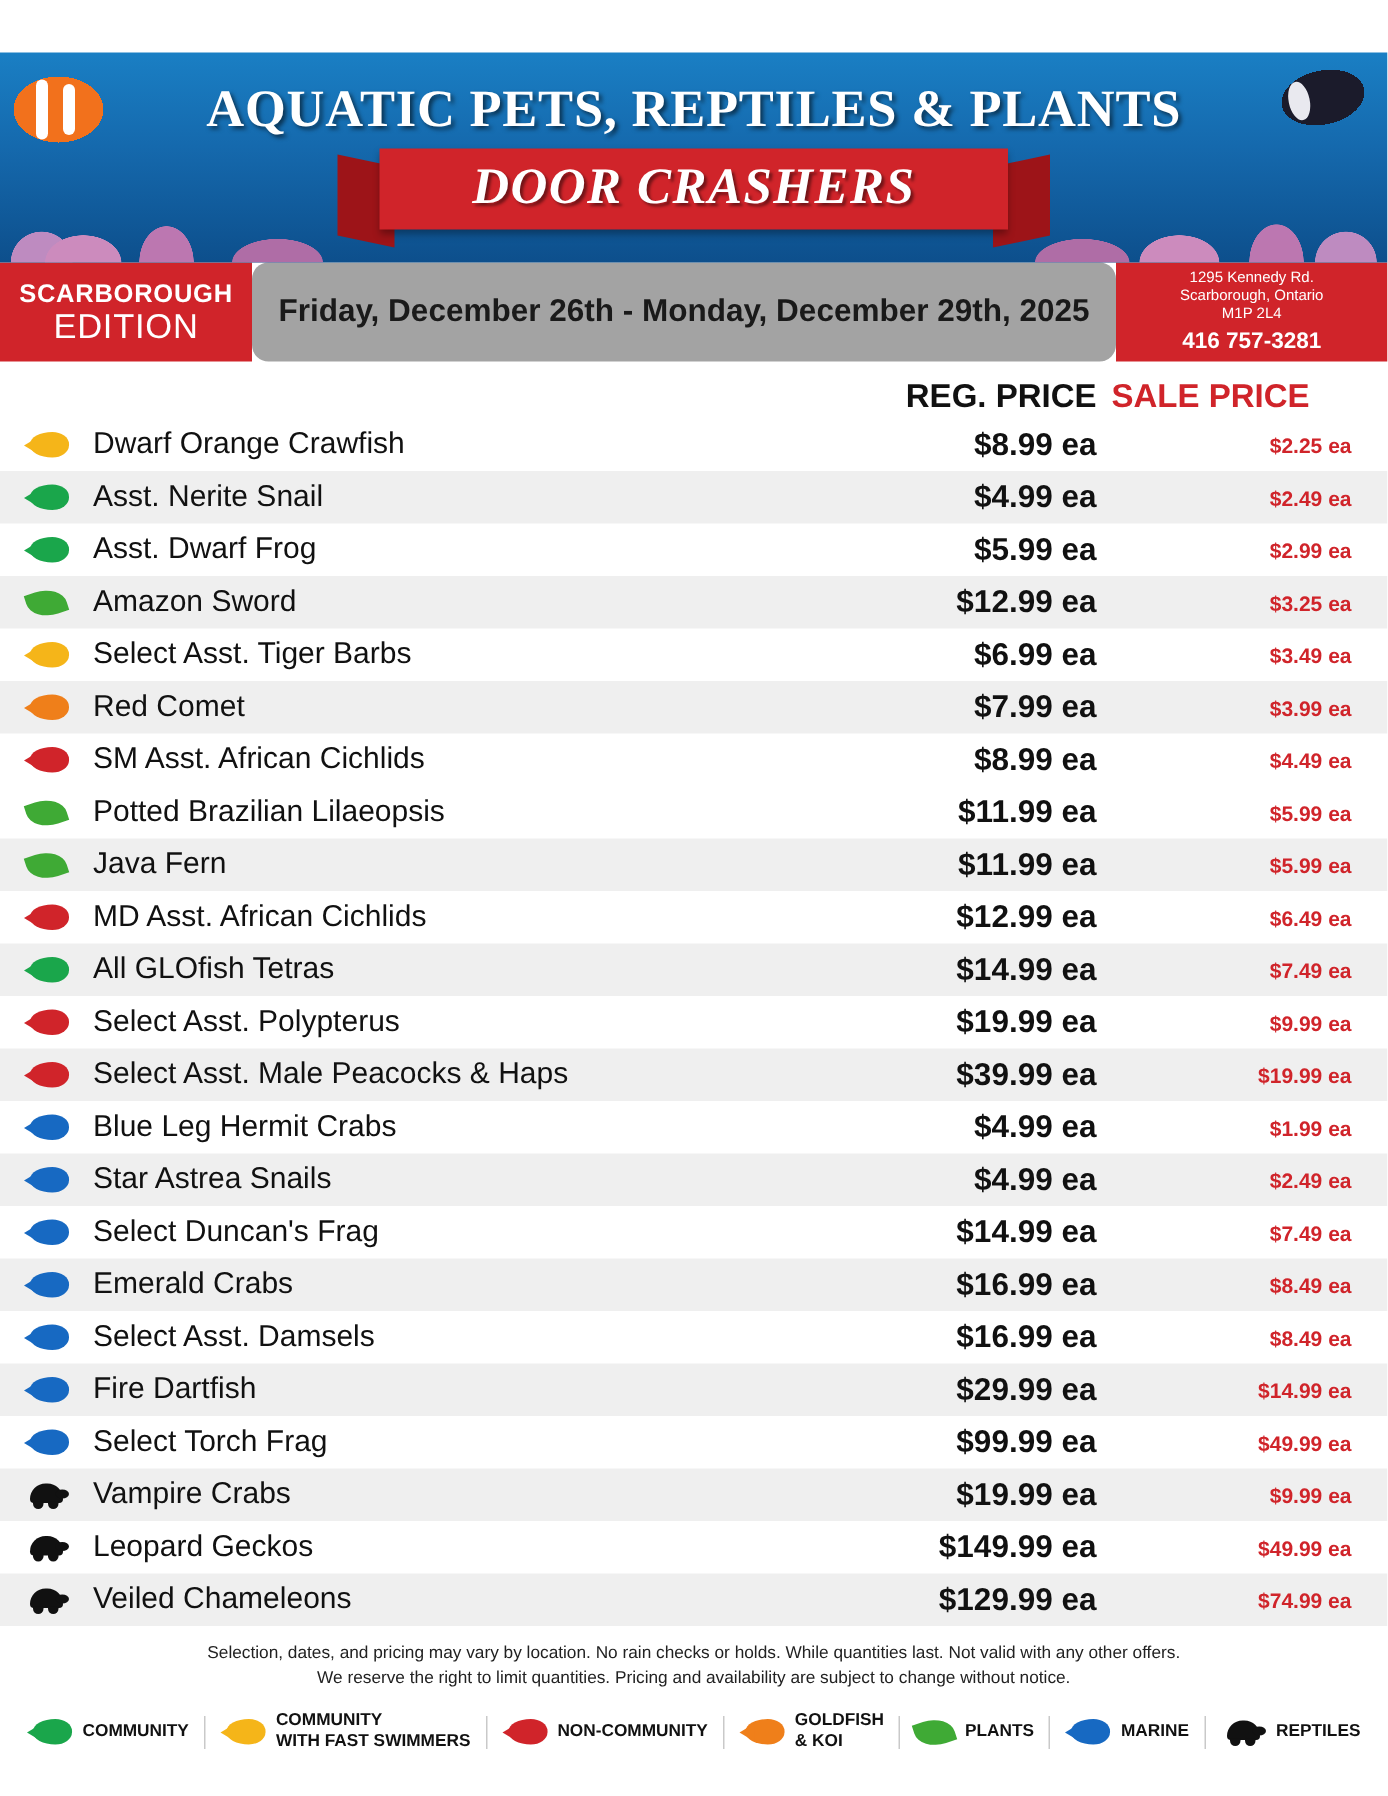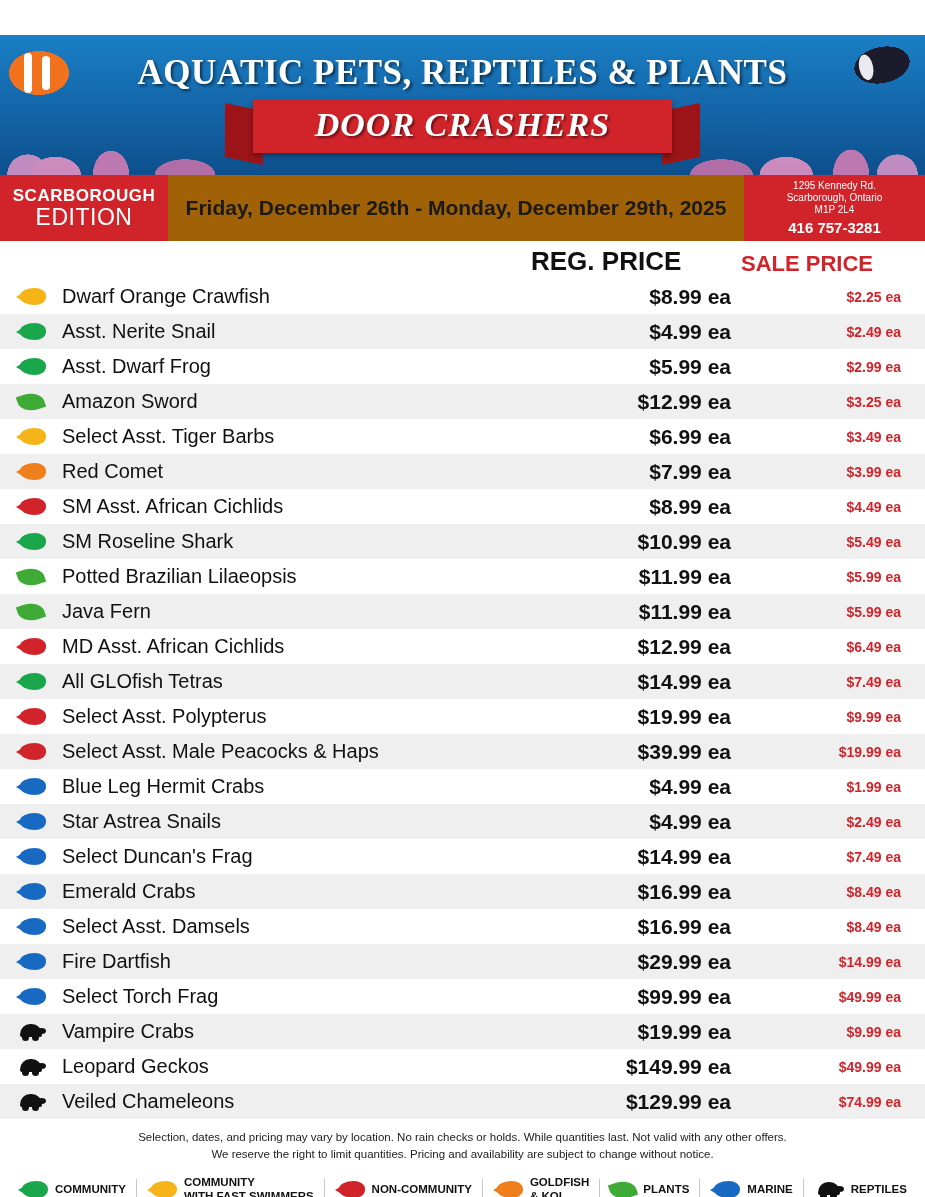--- a/index.html
+++ b/index.html
@@ -74,36 +74,36 @@
 
   
   .infobar{display:flex;height:66px;width:100%;}
   .edition{
     width:168px;background:#d0242a;color:#fff;text-align:center;
     display:flex;flex-direction:column;justify-content:center;line-height:1.05;
   }
   .edition .l1{font-size:17px;font-weight:bold;letter-spacing:.5px;}
   .edition .l2{font-size:23px;font-weight:normal;letter-spacing:.5px;}
   .daterange{
-    flex:1;background:#a16207;display:flex;align-items:center;justify-content:center;
-    font-size:21px;font-weight:bold;color:#1a1a1a;
+    flex:1;background:#a3a3a3;display:flex;align-items:center;justify-content:center;
+    font-size:21px;font-weight:bold;color:#1a1a1a;border-radius:11px;
   }
   .store{
     width:173px;background:#d0242a;color:#fff;text-align:center;
     display:flex;flex-direction:column;justify-content:center;line-height:1.2;padding:0 4px;
   }
   .store .addr{font-size:10px;}
   .store .phone{font-size:15px;font-weight:bold;margin-top:3px;}
 
   
   .col-head{
     display:flex;align-items:flex-end;height:36px;padding:0 0 2px 0;
   }
   .ch-name{flex:1;}
-  .ch-reg{width:200px;font-size:26px;font-weight:bold;color:#111;padding-right:10px;}
+  .ch-reg{width:200px;text-align:right;font-size:22px;font-weight:bold;color:#111;padding-right:10px;}
   .ch-sale{width:160px;text-align:left;font-size:22px;font-weight:bold;color:#d0242a;padding-right:24px;}
 
   .rows{width:100%;}
   .row{
     display:flex;align-items:center;height:35px;
   }
   .row.alt{background:#efefef;}
   .icon-cell{width:62px;display:flex;align-items:center;justify-content:center;}
   .name-cell{flex:1;font-size:20px;color:#111;}
   .reg-cell{width:200px;text-align:right;font-size:21px;font-weight:bold;color:#111;padding-right:10px;}
@@ -252,31 +252,20 @@
         <div class="icon-cell">
           <span class="fish">
             <span class="body" style="background:#d0242a"></span>
             <span class="tail" style="border-right-color:#d0242a"></span>
           </span>
         </div>
         <div class="name-cell">SM Asst. African Cichlids</div>
         <div class="reg-cell">$8.99 ea</div>
         <div class="sale-cell">$4.49 ea</div>
       </div>
-      <div class="row alt">
-        <div class="icon-cell">
-          <span class="fish">
-            <span class="body" style="background:#1aa64b"></span>
-            <span class="tail" style="border-right-color:#1aa64b"></span>
-          </span>
-        </div>
-        <div class="name-cell">SM Roseline Shark</div>
-        <div class="reg-cell">$10.99 ea</div>
-        <div class="sale-cell">$5.49 ea</div>
-      </div>
       <div class="row">
         <div class="icon-cell">
           <span class="leaf" style="background:#3faa35"></span>
         </div>
         <div class="name-cell">Potted Brazilian Lilaeopsis</div>
         <div class="reg-cell">$11.99 ea</div>
         <div class="sale-cell">$5.99 ea</div>
       </div>
       <div class="row alt">
         <div class="icon-cell">

